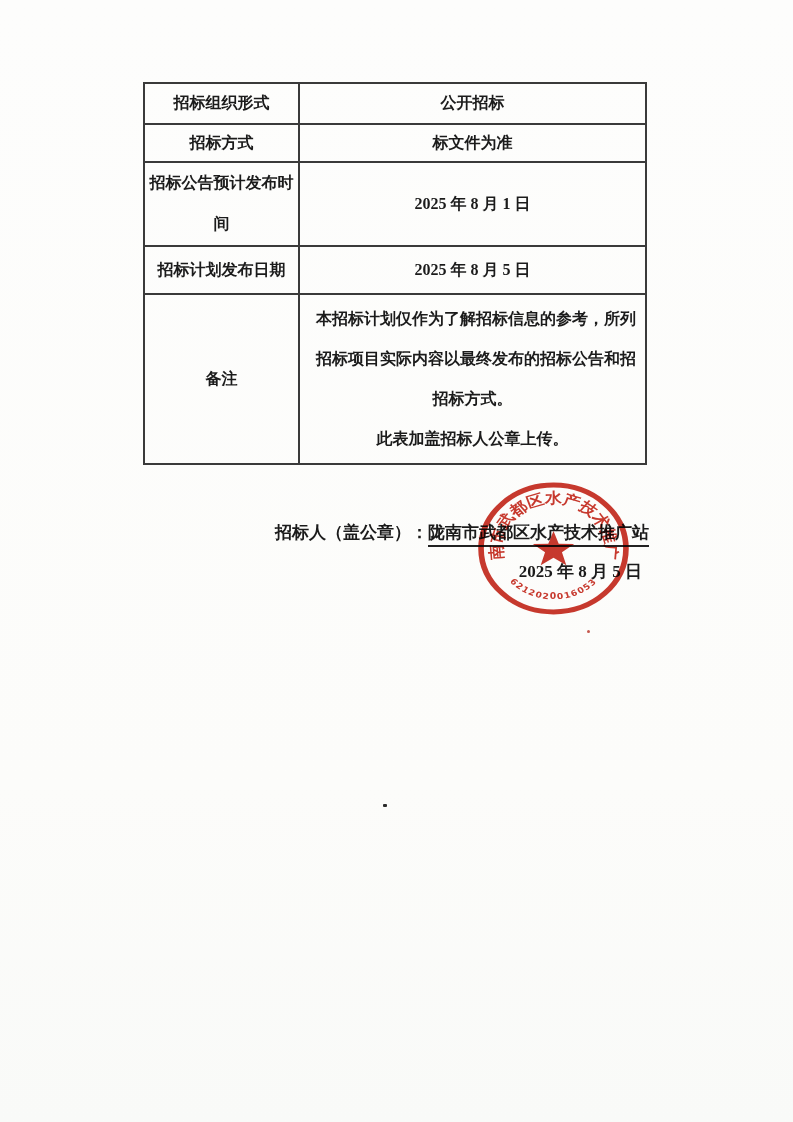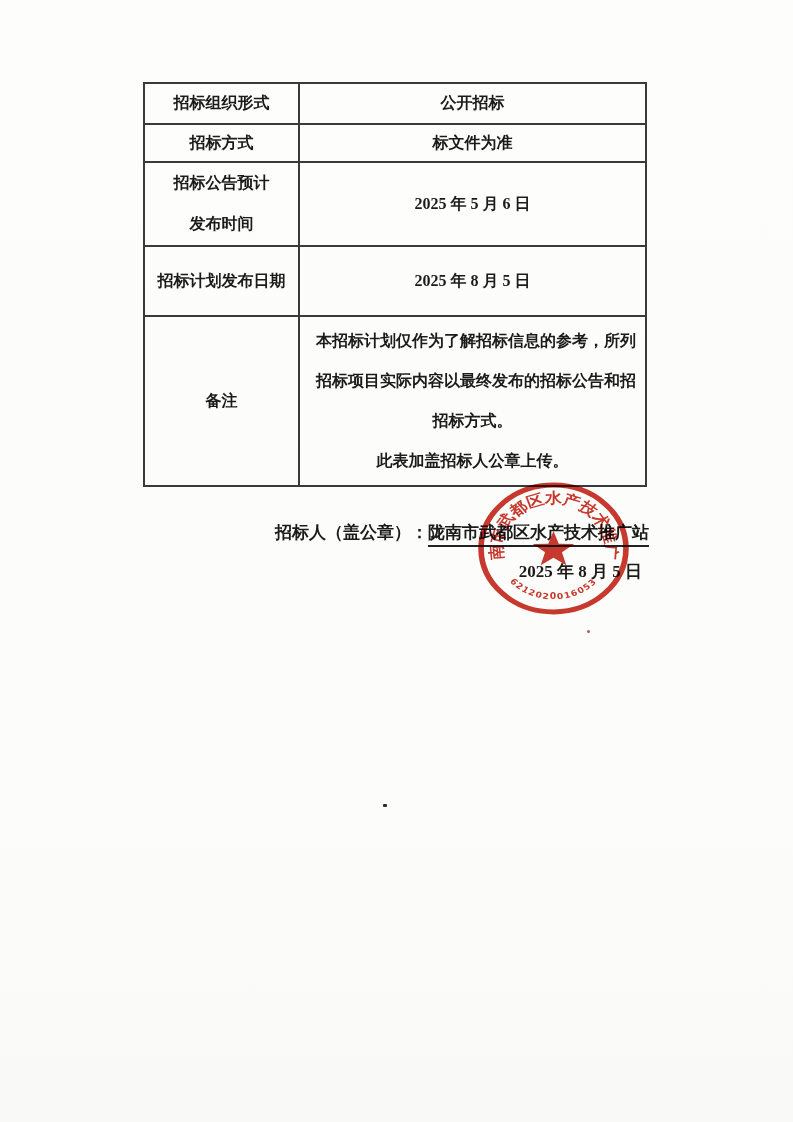--- a/index.html
+++ b/index.html
@@ -31,23 +31,23 @@
     font-weight: bold;
     text-align: center;
     vertical-align: middle;
     padding: 2px 6px;
   }
   .bid-table col.c1 { width: 155px; }
   .bid-table col.c2 { width: 347px; }
   .row-1 td { height: 41px; }
   .row-2 td { height: 38px; }
   .row-3 td { height: 84px; }
-  .row-4 td { height: 70px; }
+  .row-4 td { height: 48px; }
   .row-5 td { height: 159px; }
-  .row-3 td.lbl { line-height: 2.55; padding: 0 28px; }
+  .row-3 td.lbl { line-height: 2.55; padding: 0 4px; }
   .remark-cell { padding: 4px 16px !important; }
   .remark-line { line-height: 40px; font-size: 16px; font-weight: bold; text-align: center; white-space: nowrap; }
   
   .sig-line {
     position: absolute;
     left: 275px;
     top: 521px;
     font-size: 17px;
     font-weight: bold;
     color: #1b1b1b;
@@ -128,21 +128,21 @@
       <tr class="row-1">
         <td class="lbl">招标组织形式</td>
         <td class="val">公开招标</td>
       </tr>
       <tr class="row-2">
         <td class="lbl">招标方式</td>
         <td class="val">标文件为准</td>
       </tr>
       <tr class="row-3">
         <td class="lbl">招标公告预计发布时间</td>
-        <td class="val">2025 年 5 月 6 日</td>
+        <td class="val">2025 年 8 月 1 日</td>
       </tr>
       <tr class="row-4">
         <td class="lbl">招标计划发布日期</td>
         <td class="val">2025 年 8 月 5 日</td>
       </tr>
       <tr class="row-5">
         <td class="lbl">备注</td>
         <td class="val remark-cell">
           <div class="remark-line">本招标计划仅作为了解招标信息的参考，所列</div>
           <div class="remark-line">招标项目实际内容以最终发布的招标公告和招</div>

